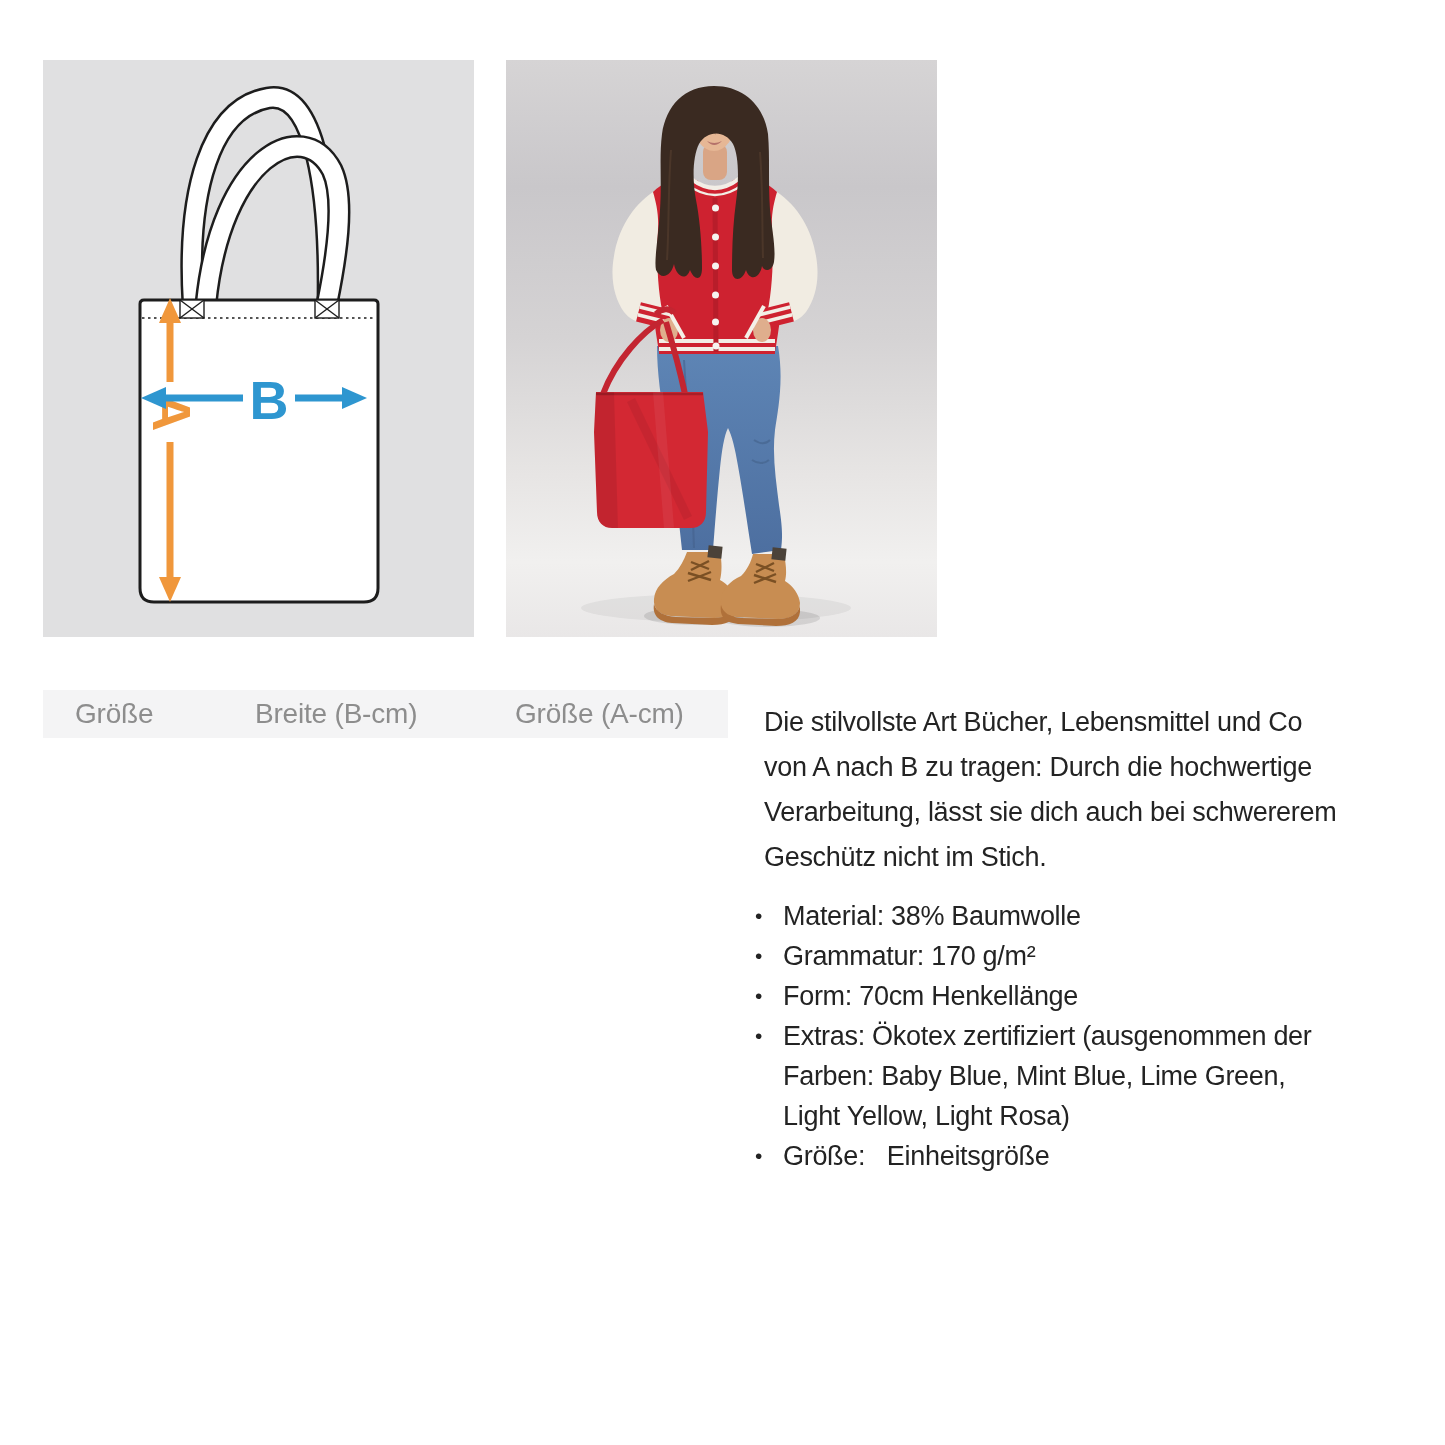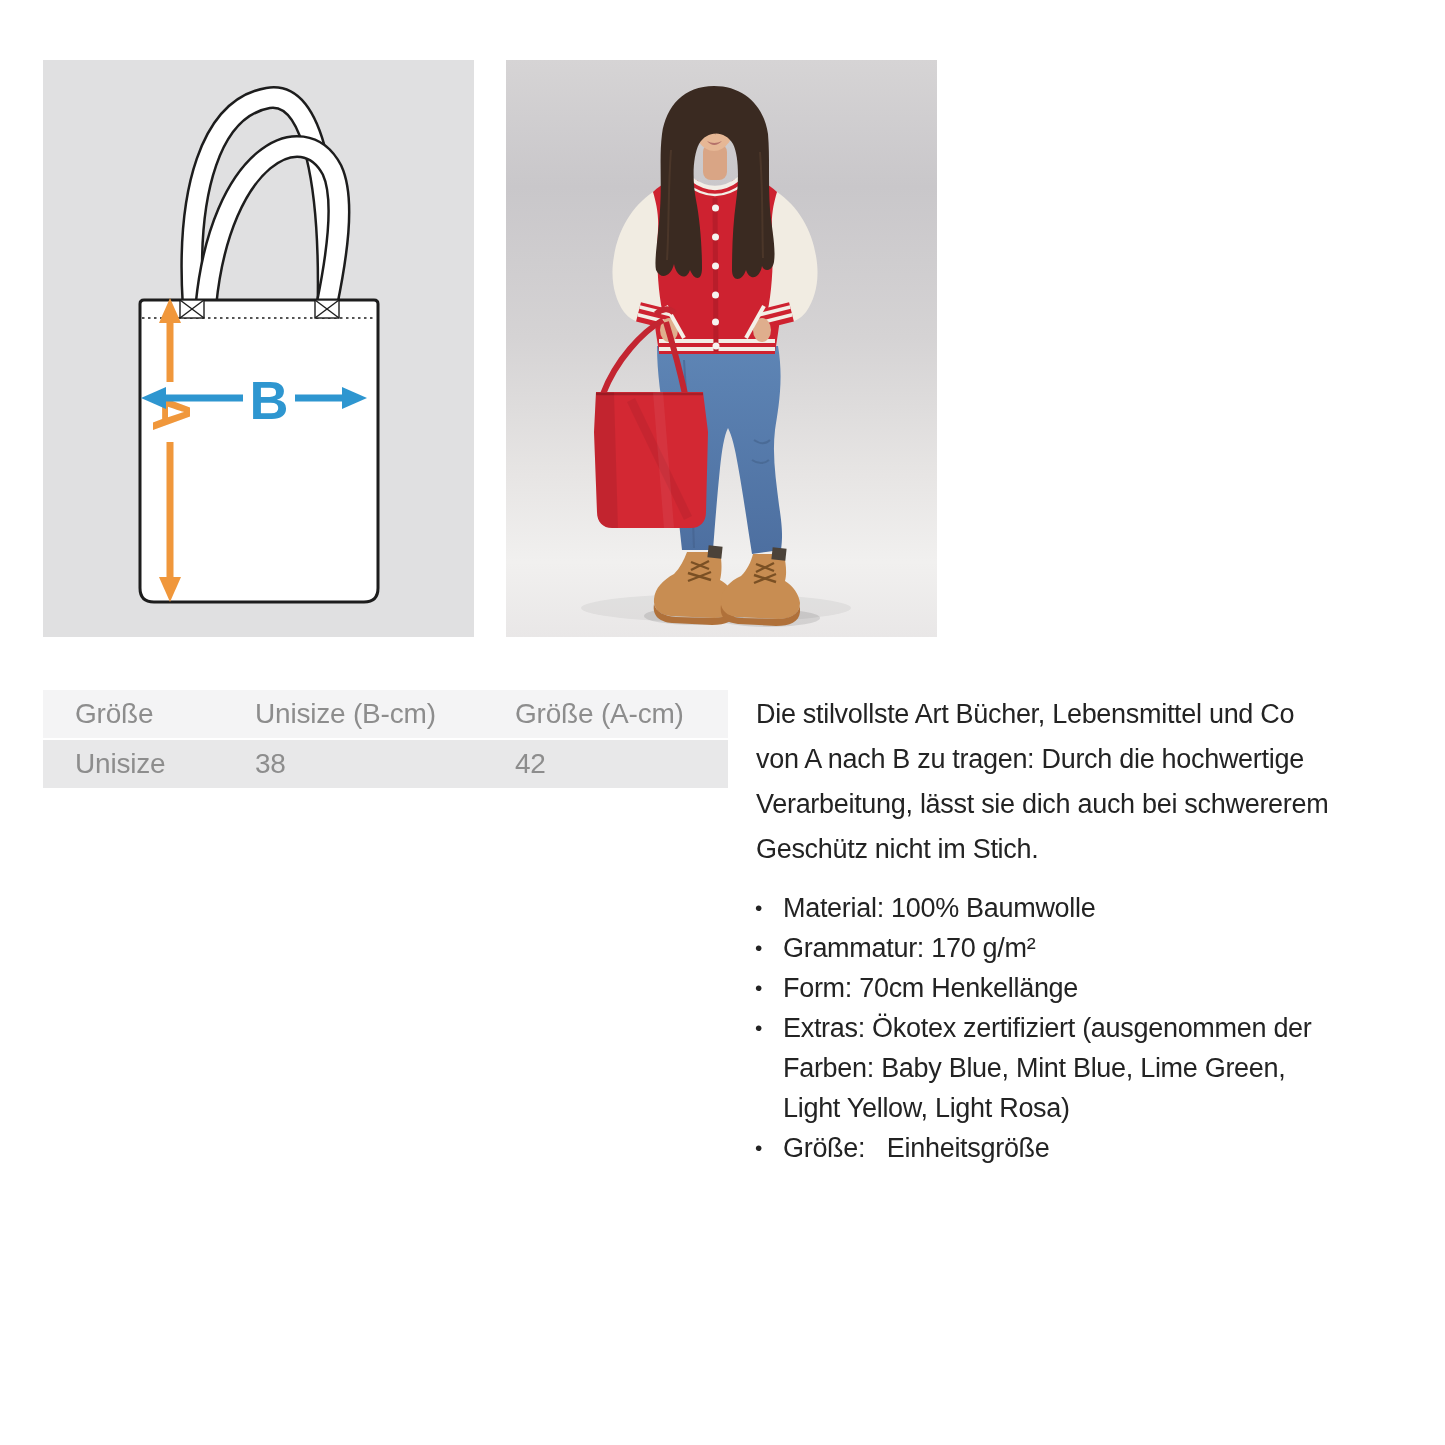--- a/index.html
+++ b/index.html
@@ -14,21 +14,21 @@
   .size-table{position:absolute;left:43px;top:690px;width:685px;
               font-size:28px;color:#8d8d8d;letter-spacing:-0.2px;}
   .trow{display:grid;grid-template-columns:180px 260px 1fr;align-items:center;
         height:48px;padding-left:32px;box-sizing:border-box;}
   .thead{background:#f4f4f5;margin-bottom:2px;}
   .tdata{background:#e8e8e9;}
 
   
   .description{position:absolute;left:752px;top:688px;width:676px;
                color:#232323;font-size:27px;letter-spacing:-0.3px;}
-  .para{margin:4px;line-height:45px;white-space:pre-wrap;}
+  .para{margin:12px;line-height:45px;white-space:pre-wrap;}
   .bullets{list-style:none;margin:16px 0 0 0;padding:0;}
   .bullet-item{display:flex;line-height:40px;}
   .marker{flex:0 0 28px;width:28px;font-size:21px;padding-left:3px;}
   .btext{flex:1;white-space:pre-wrap;}
 </style>
 </head>
 <body>
 
 <div class="page">
 
@@ -219,39 +219,34 @@
         <path d="M 88,372 L 91,452 C 91,462 97,468 106,468 L 112,468 L 108,332 L 90,332 Z" fill="rgba(0,0,0,0.08)"></path>
         <path d="M 125,340 L 182,458" stroke="rgba(0,0,0,0.06)" stroke-width="9" fill="none"></path>
         <path d="M 152,332 L 163,468" stroke="rgba(255,255,255,0.06)" stroke-width="10" fill="none"></path>
       </g>
     </svg>
   </div>
 
   <div class="size-table">
     <div class="trow thead">
       <div class="tcell">Größe</div>
-      <div class="tcell">Unisize (B-cm)</div>
+      <div class="tcell">Breite (B-cm)</div>
       <div class="tcell">Größe (A-cm)</div>
-    </div>
-    <div class="trow tdata">
-      <div class="tcell">Unisize</div>
-      <div class="tcell">38</div>
-      <div class="tcell">42</div>
     </div>
   </div>
 
   <div class="description">
     <p class="para">Die stilvollste Art Bücher, Lebensmittel und Co
 von A nach B zu tragen: Durch die hochwertige
 Verarbeitung, lässt sie dich auch bei schwererem
 Geschütz nicht im Stich.</p>
     <ul class="bullets">
       <li class="bullet-item">
         <span class="marker">•</span>
-        <span class="btext">Material: 100% Baumwolle</span>
+        <span class="btext">Material: 38% Baumwolle</span>
       </li>
       <li class="bullet-item">
         <span class="marker">•</span>
         <span class="btext">Grammatur: 170 g/m²</span>
       </li>
       <li class="bullet-item">
         <span class="marker">•</span>
         <span class="btext">Form: 70cm Henkellänge</span>
       </li>
       <li class="bullet-item">

